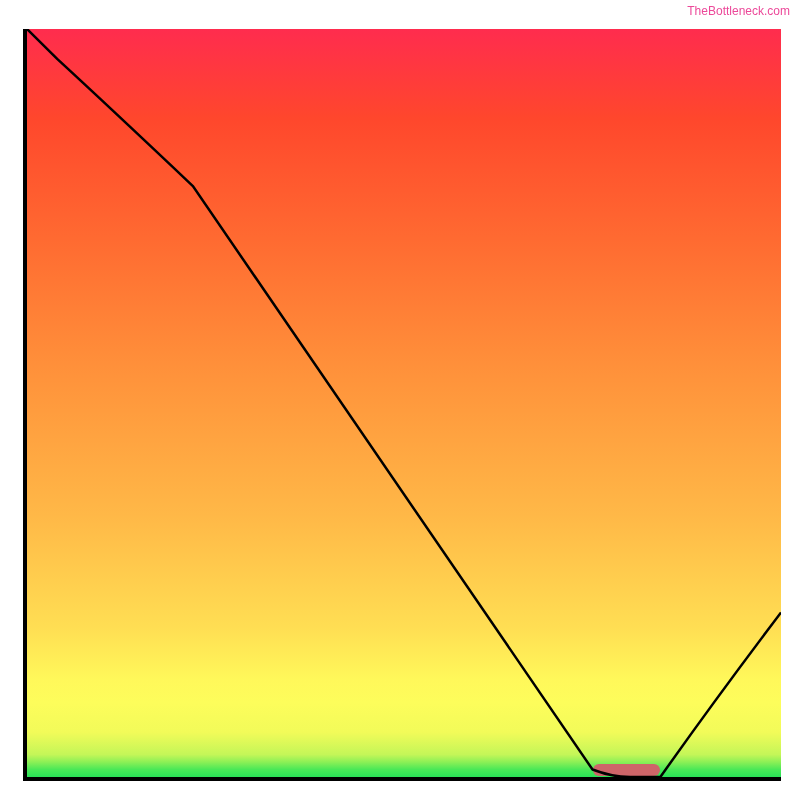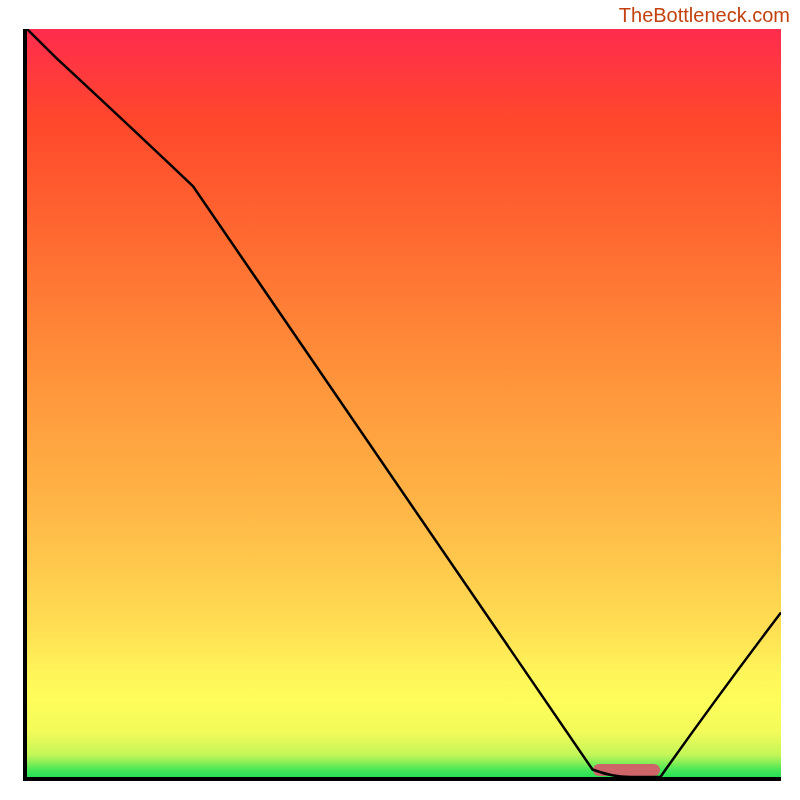--- a/index.html
+++ b/index.html
@@ -8,22 +8,22 @@
     width: 800px;
     height: 800px;
     background: #ffffff;
     font-family: Arial, sans-serif;
     position: relative;
   }
   .watermark {
     position: absolute;
     top: 4px;
     right: 10px;
-    color: #c2410c;
-    font-size: 20px;
+    color: #ec4899;
+    font-size: 12px;
     font-weight: normal;
     z-index: 10;
   }
   .plot-area {
     position: absolute;
     left: 23px;
     top: 29px;
     width: 754px;
     height: 748px;
     border-left: 4px solid #000;

